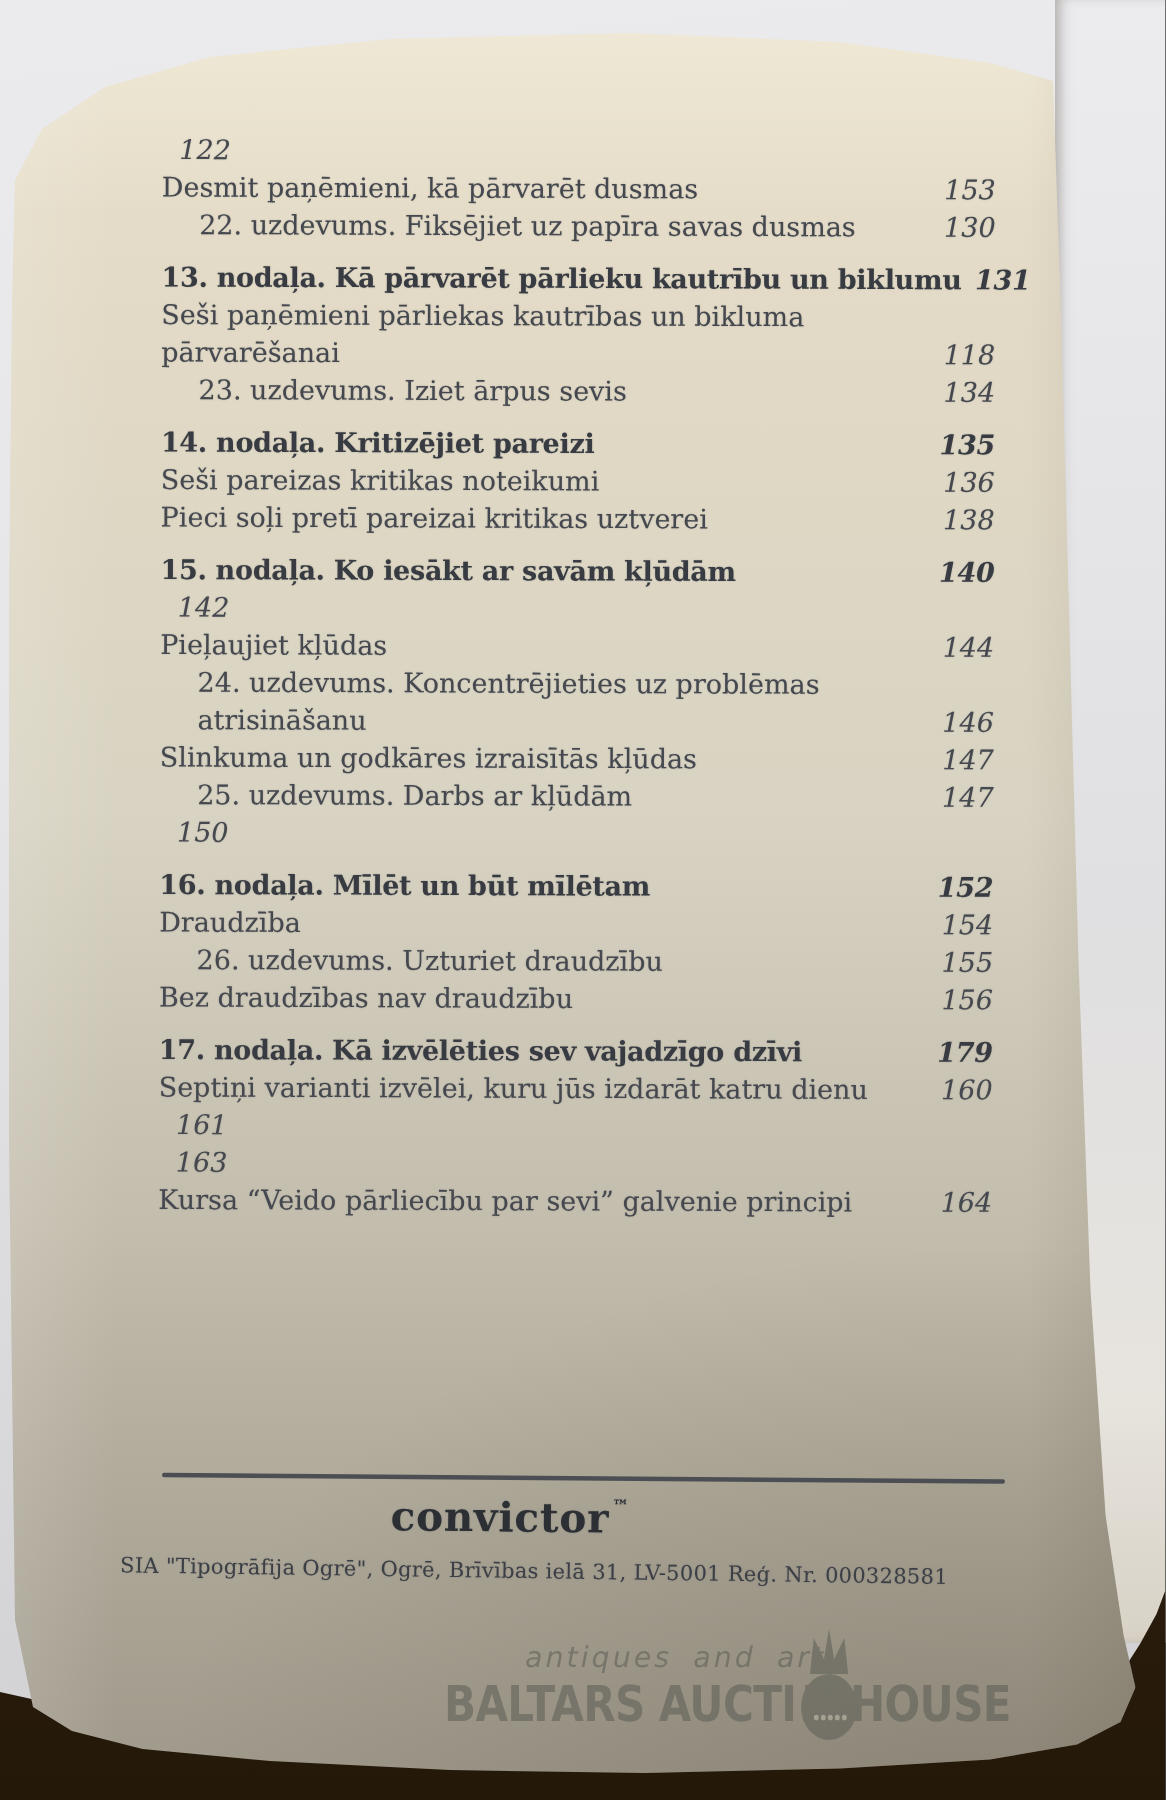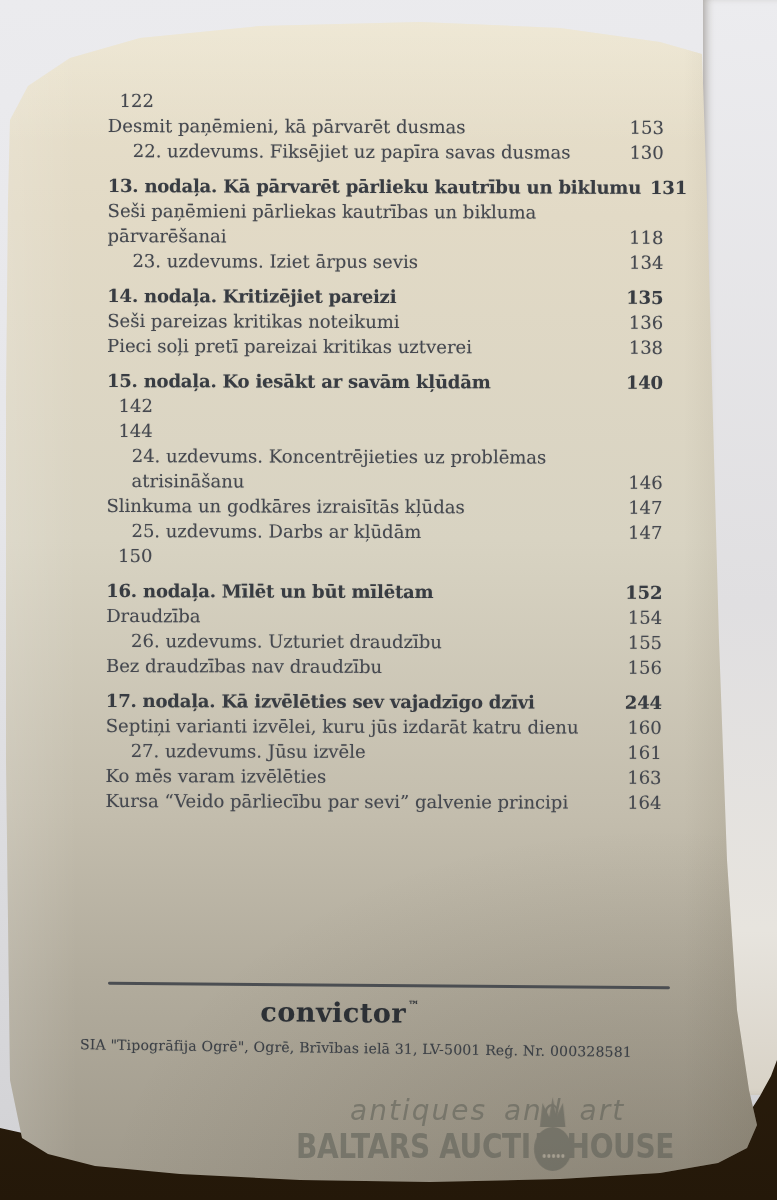--- a/index.html
+++ b/index.html
@@ -57,21 +57,21 @@
   .toc{
     position:absolute;left:108px;top:88px;width:556px;
     font-size:18px;line-height:25px;color:var(--ink,#45484f);
     text-shadow:0 0 1px rgba(70,74,80,.35);
     transform:rotate(.2deg);transform-origin:top left;
   }
   .row{display:flex;justify-content:space-between;height:25px;white-space:nowrap;}
   .row.gap{margin-top:10px;}
   .row.bold{font-weight:bold;color:var(--ink-bold,#383c42);letter-spacing:-.2px;}
   .row .t.ind1{padding-left:25px;}
-  .row .p{min-width:46px;text-align:right;}
+  .row .p{min-width:46px;text-align:right;font-style:italic;}
 
   
   .imprint{position:absolute;inset:0;color:var(--ink,#45484f);text-shadow:0 0 1px rgba(70,74,80,.35);}
   .rule{
     position:absolute;left:108px;top:984px;width:562px;height:2.5px;border-radius:2px;
     background:#4b4e52;transform:rotate(.45deg);
   }
   .logo{
     position:absolute;left:95px;top:997px;width:490px;text-align:center;
     font-size:27px;font-weight:bold;color:#2c3035;letter-spacing:.5px;
@@ -84,21 +84,21 @@
     transform:rotate(.8deg);
   }
 
   
   .wm{
     position:absolute;left:296px;top:1094px;width:410px;
     color:var(--watermark-gray,#5f6058);opacity:.58;
     font-family:"DejaVu Sans", sans-serif;
   }
   .wm-tag{
-    margin-left:54px;font-style:italic;font-size:28px;letter-spacing:2px;word-spacing:6px;
+    margin-left:54px;font-style:italic;font-size:19px;letter-spacing:2px;word-spacing:6px;
   }
   .wm-title{
     display:flex;align-items:flex-end;margin-top:1px;
     font-weight:bold;font-size:33px;letter-spacing:-.5px;line-height:38px;
     transform:scaleX(.85);transform-origin:left;white-space:nowrap;
   }
   .au-mark{display:inline-block;width:48px;height:38px;position:relative;margin:0 2px;}
   .au-mark svg{position:absolute;left:1px;bottom:-7px;display:block;}
 </style>
 </head>
@@ -153,20 +153,21 @@
           <span class="p">138</span>
         </div>
         <div class="row bold gap">
           <span class="t">15. nodaļa. Ko iesākt ar savām kļūdām</span>
           <span class="p">140</span>
         </div>
         <div class="row">
           <span class="p">142</span>
         </div>
         <div class="row">
+          <span class="t">Pieļaujiet kļūdas</span>
           <span class="p">144</span>
         </div>
         <div class="row">
           <span class="t ind1">24. uzdevums. Koncentrējieties uz problēmas</span>
           <span class="p"></span>
         </div>
         <div class="row">
           <span class="t ind1">atrisināšanu</span>
           <span class="p">146</span>
         </div>
@@ -192,32 +193,30 @@
         <div class="row">
           <span class="t ind1">26. uzdevums. Uzturiet draudzību</span>
           <span class="p">155</span>
         </div>
         <div class="row">
           <span class="t">Bez draudzības nav draudzību</span>
           <span class="p">156</span>
         </div>
         <div class="row bold gap">
           <span class="t">17. nodaļa. Kā izvēlēties sev vajadzīgo dzīvi</span>
-          <span class="p">244</span>
+          <span class="p">179</span>
         </div>
         <div class="row">
           <span class="t">Septiņi varianti izvēlei, kuru jūs izdarāt katru dienu</span>
           <span class="p">160</span>
         </div>
         <div class="row">
-          <span class="t ind1">27. uzdevums. Jūsu izvēle</span>
           <span class="p">161</span>
         </div>
         <div class="row">
-          <span class="t">Ko mēs varam izvēlēties</span>
           <span class="p">163</span>
         </div>
         <div class="row">
           <span class="t">Kursa “Veido pārliecību par sevi” galvenie principi</span>
           <span class="p">164</span>
         </div>
       </div>
 
     <div class="imprint">
       <div class="rule"></div>

